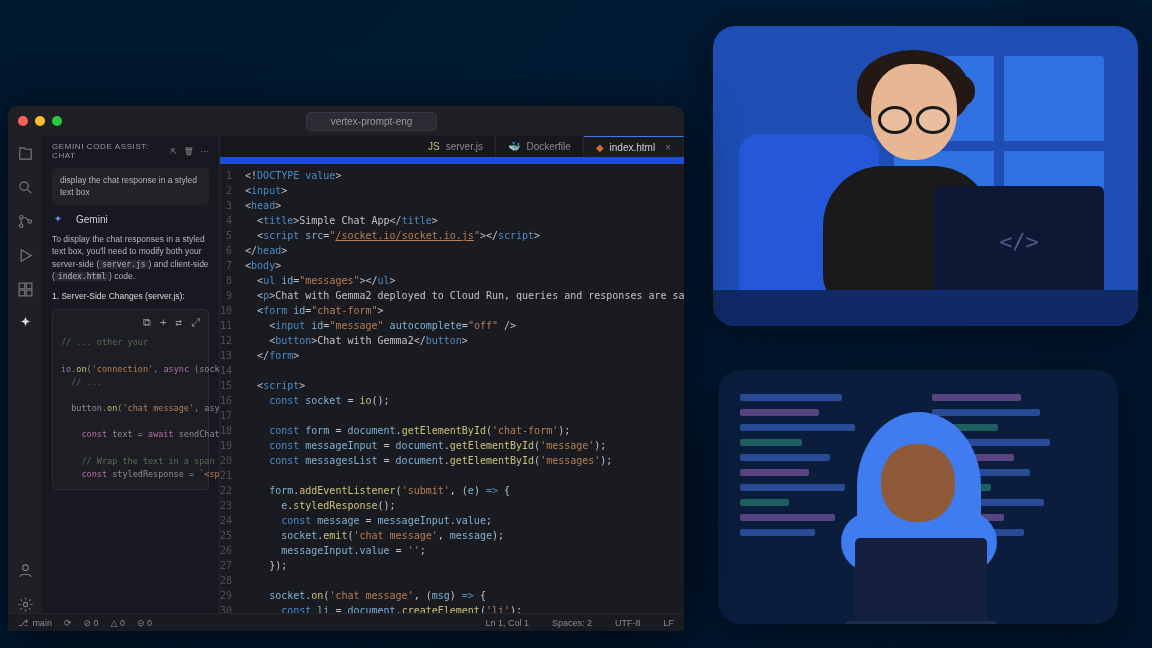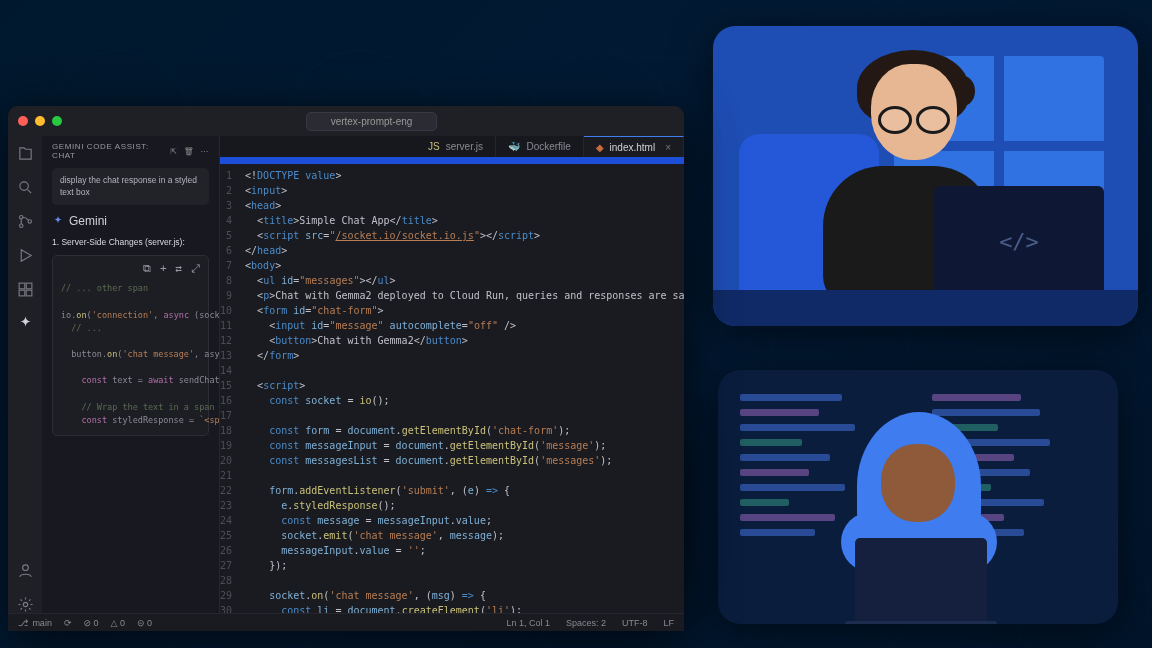--- a/index.html
+++ b/index.html
@@ -53,21 +53,21 @@
 .addr { margin:0 auto; background:#2b2c33; padding:3px 24px; border-radius:5px; font-size:10px; color:#999; border:1px solid #383942; }
 .vs-body { flex:1; display:flex; min-height:0; }
 .actbar { width:34px; background:#1f2026; display:flex; flex-direction:column; align-items:center; padding-top:8px; gap:16px; }
 .actbar .ic { width:18px; height:18px; color:#7a7a82; display:flex; align-items:center; justify-content:center;}
 .actbar .spacer { flex:1; }
 .sidepanel { width:178px; background:#181920; display:flex; flex-direction:column; border-right:1px solid #26272e;}
 .sp-head { padding:6px 10px 4px; font-size:8px; letter-spacing:.6px; color:#9a9aa2; display:flex; align-items:center; gap:6px;}
 .sp-head .tools { margin-left:auto; display:flex; gap:6px; color:#888;}
 .chat { flex:1; padding:4px 10px 6px; font-size:9px; line-height:1.45; color:#b5b5bd; overflow:hidden;}
 .chat .user { background:#222329; padding:6px 8px; border-radius:5px; margin-bottom:8px; font-size:8.5px;}
-.chat .bot-h { display:flex; align-items:center; gap:5px; margin:4px 0 6px; font-size:12px; color:#cfd0d8;}
+.chat .bot-h { display:flex; align-items:center; gap:12px; margin:4px 0 6px; font-size:10px; color:#cfd0d8;}
 .chat .spark-s { width:12px; height:12px; }
 .chat p { margin-bottom:7px; font-size:8.5px; }
 .chat b { color:#dadade; font-weight:400;}
 .chat code { background:#2a2b32; padding:0 3px; border-radius:3px; font-family:monospace; font-size:8px;}
 .codeblk { background:#1d1e24; border:1px solid #2c2d35; border-radius:5px; margin-top:6px; font-family:monospace; font-size:8.5px;}
 .cb-tools { display:flex; justify-content:flex-end; gap:9px; padding:5px 8px 3px; color:#9a9aa2; font-size:11px;}
 .cb-body { padding:2px 8px 8px; line-height:1.55; white-space:pre; color:#8a8a92;}
 .cb-body .cm{color:#5a6a52}.cb-body .fn{color:#c9c07a}.cb-body .st{color:#b77d54}.cb-body .kw{color:#b06ea8}
 .askrow { padding:8px 10px; display:flex; align-items:center; gap:8px;}
 .askrow input { flex:1; background:#2a2b32; border:none; border-radius:14px; padding:6px 12px; color:#9a9aa2; font-size:9.5px; outline:none;}
@@ -80,21 +80,21 @@
 .tab .ficon { font-size:10px; }
 .tab .fi-js{color:#c9c07a}.fi-docker{color:#3e7cf0}.fi-html{color:#c96b3a}
 .tab .cls { margin-left:4px; color:#777;}
 .code { flex:1; display:flex; font-family:'SF Mono',Menlo,monospace; font-size:10px; line-height:1.5; overflow:hidden;}
 .gut { width:30px; text-align:right; padding:4px 7px 4px 0; color:#4c4d56; user-select:none;}
 .src { flex:1; padding:4px 0 4px 6px; white-space:pre; color:#c0c0c8;}
 .src .tag{color:#4a8bca}.src .attr{color:#7eb0d6}.src .str{color:#b77d54}.src .kw2{color:#4a8bca}.src .var{color:#7eb0d6}.src .fn{color:#c9c07a}.src .pun{color:#c0c0c8}
 
 .status { height:18px; background:#1a1b20; border-top:1px solid #26272e; display:flex; align-items:center; font-size:9px; color:#8a8a92; padding:0 10px; gap:12px;}
 .status .branch{display:flex;align-items:center;gap:4px}
-.status .rt { margin-left:auto; display:flex; gap:16px;}
+.status .rt { margin-left:auto; display:flex; gap:23px;}
 </style>
 </head>
 <body>
 
 <div class="bg-grid"></div>
 
 <div class="pane illus-top">
   <div class="scene">
     <div class="window-back"></div>
     <div class="chair"></div>
@@ -232,29 +232,30 @@
         </div>
       </div>
       <div class="chat">
         <div class="user">display the chat response in a styled text box</div>
         <div class="bot-h">
           <svg class="spark-s" viewBox="0 0 24 24" fill="#6a8cf0">
               <path d="M12 2c.6 4.4 2.8 6.6 7.2 7.2C14.8 9.8 12.6 12 12 16.4 11.4 12 9.2 9.8 4.8 9.2 9.2 8.6 11.4 6.4 12 2z"></path>
             </svg>
           <span>Gemini</span>
         </div>
+        <p><span>To display the chat responses in a styled text box, you'll need to modify both your server-side (</span><code>server.js</code><span>) and client-side (</span><code>index.html</code><span>) code.</span></p>
         <p><b>1. Server-Side Changes (server.js):</b></p>
         <div class="codeblk">
           <div class="cb-tools">
             <span>⧉</span>
             <span>+</span>
             <span>⇄</span>
             <span>⤢</span>
           </div>
-          <div class="cb-body"><span class="cm">// ... other span</span>
+          <div class="cb-body"><span class="cm">// ... other your</span>
 
 <span>io.</span><span class="fn">on</span><span>(</span><span class="st">'connection'</span><span>, </span><span class="kw">async</span><span> (socket)</span>
 <span class="cm">  // ...</span>
 
 <span>  button.</span><span class="fn">on</span><span>(</span><span class="st">'chat message'</span><span>, async (</span>
 
 <span class="kw">    const</span><span> text = </span><span class="kw">await</span><span> sendChat(msg</span>
 
 <span class="cm">    // Wrap the text in a span with</span>
 <span class="kw">    const</span><span> styledResponse = </span><span class="st">`&lt;span c</span></div>

